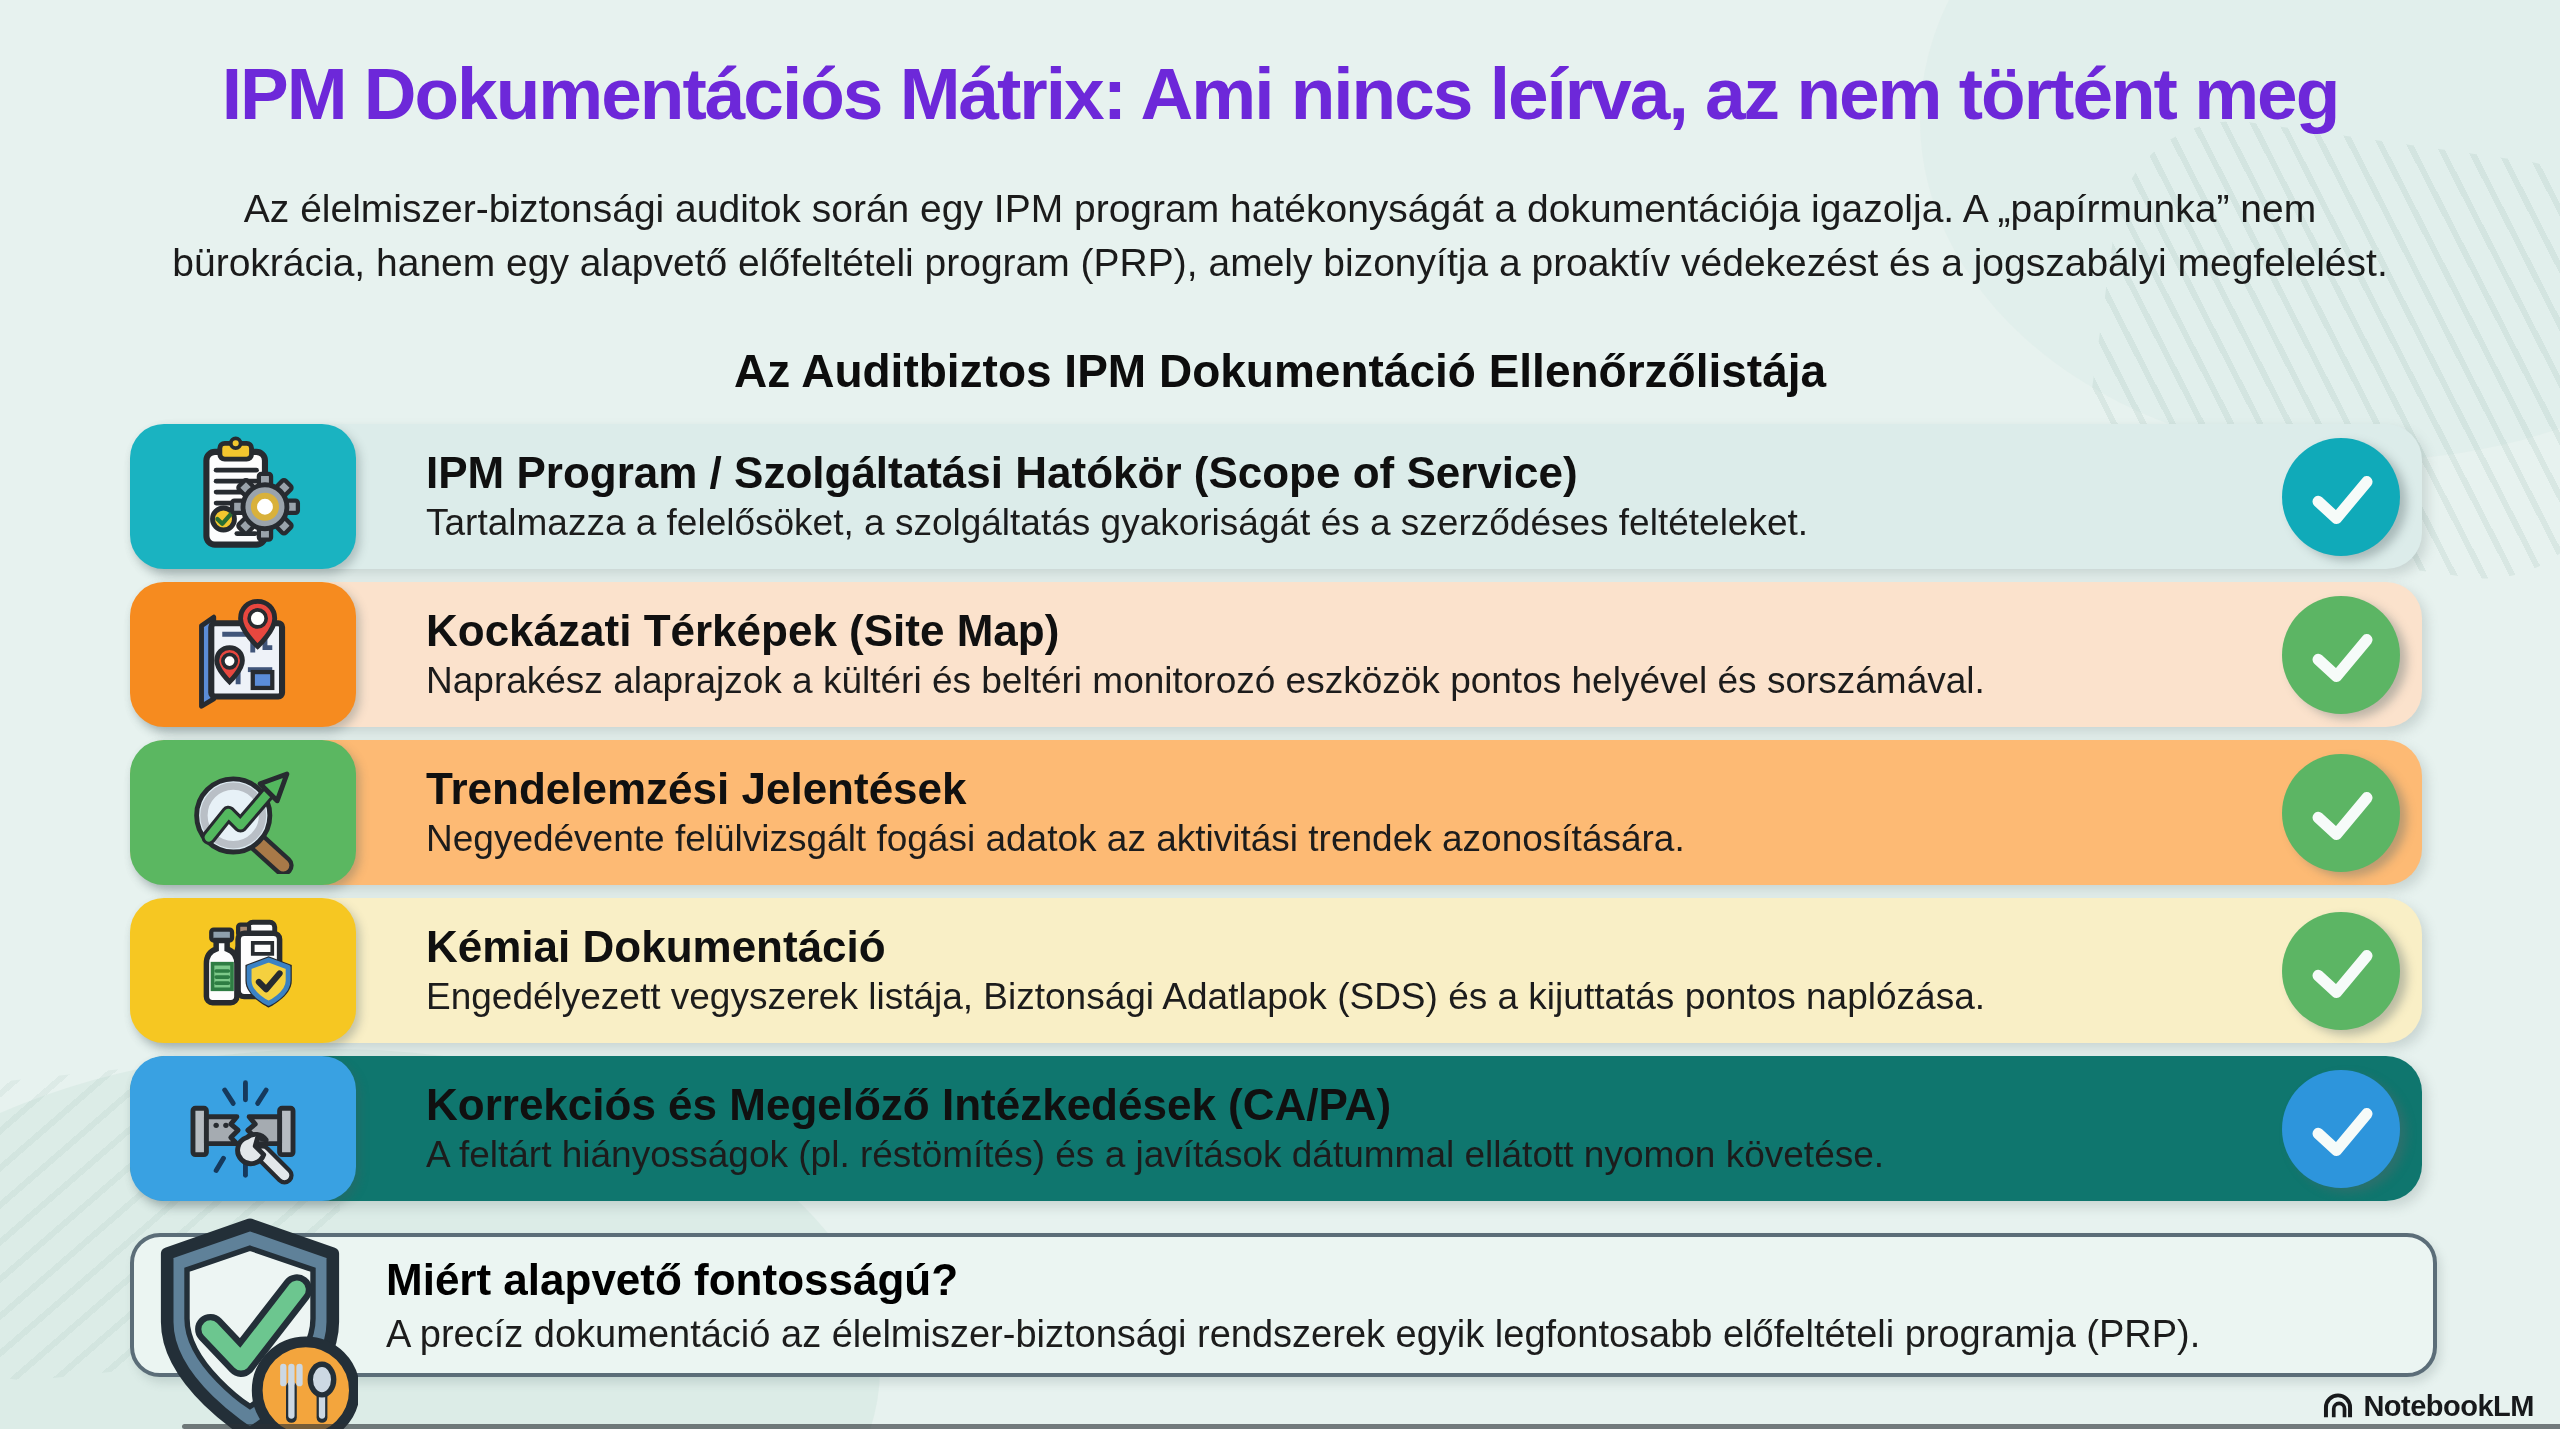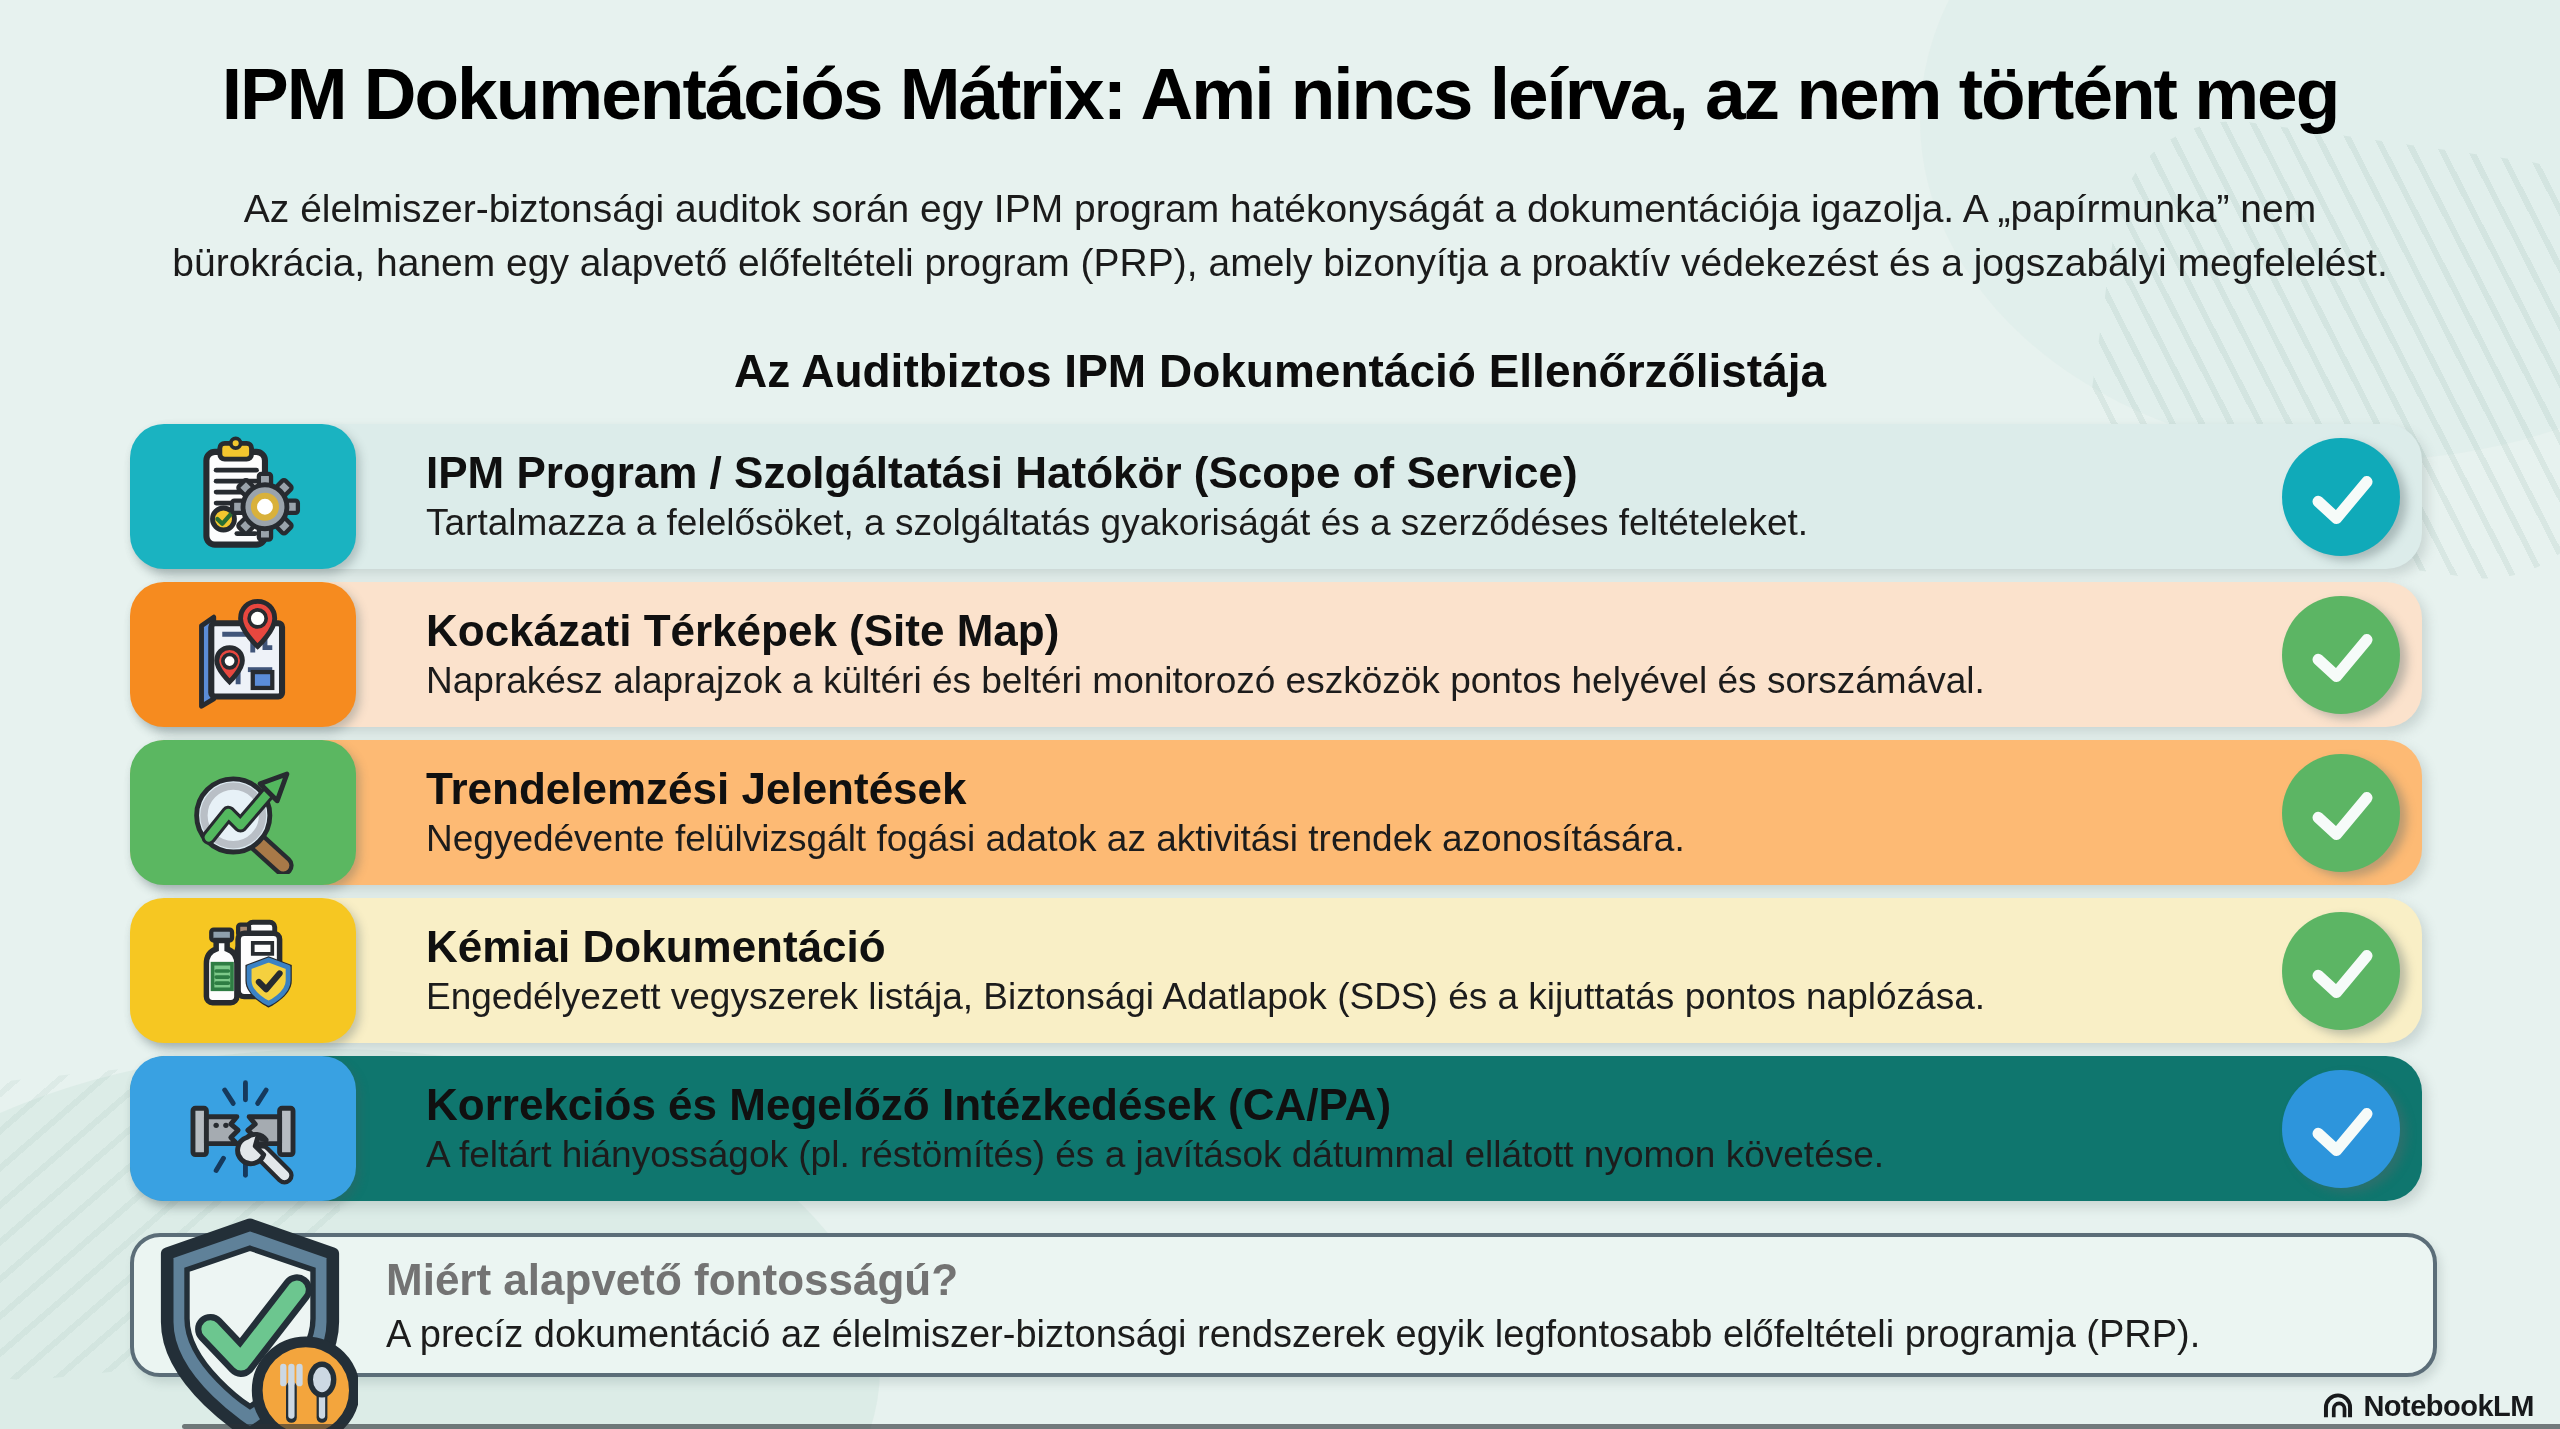--- a/index.html
+++ b/index.html
@@ -19,21 +19,21 @@
     transform:rotate(8deg);border-radius:120px;
   }
   .hatch2{
     position:absolute;left:-80px;bottom:60px;width:420px;height:300px;opacity:.10;pointer-events:none;
     background:repeating-linear-gradient(-35deg,#7fa59a 0 6px,transparent 6px 28px);
     transform:rotate(-6deg);border-radius:100px;
   }
   
   .page-title{
     position:absolute;left:0;right:0;top:52px;text-align:center;
-    font-size:73px;font-weight:700;letter-spacing:-2px;color:#000000;
+    font-size:73px;font-weight:700;letter-spacing:-2px;color:#6d28d9;
   }
   .page-subtitle{
     position:absolute;left:0;right:0;top:182px;text-align:center;
     font-size:39px;line-height:1.38;color:#1b1b1b;
   }
   .section-heading{
     position:absolute;left:0;right:0;top:344px;text-align:center;
     font-size:46px;font-weight:700;color:#0d0d0d;
   }
   
@@ -75,21 +75,21 @@
   .check-5{background:#2d95dc;}
   .check-circle svg{width:76px;height:76px;}
   
   .note-box{
     position:absolute;left:130px;top:1233px;width:2307px;height:144px;
     background:#ebf5f2;border:4px solid #5b6d78;border-radius:30px;
     box-sizing:border-box;display:flex;flex-direction:column;justify-content:center;
     padding-left:252px;gap:8px;
     box-shadow:4px 6px 10px rgba(96,114,116,.20);
   }
-  .note-title{font-size:44px;font-weight:700;color:#737373;}
+  .note-title{font-size:44px;font-weight:700;color:#000000;}
   .note-desc{font-size:38px;color:#1c1c1c;}
   .note-icon{position:absolute;left:142px;top:1214px;width:216px;height:212px;}
   
   .watermark{
     position:absolute;right:26px;bottom:6px;display:flex;align-items:center;gap:8px;
     color:#17191b;
   }
   .watermark svg{width:34px;height:34px;}
   .watermark-label{font-size:29px;font-weight:700;letter-spacing:-0.5px;}
   .bottom-strip{

